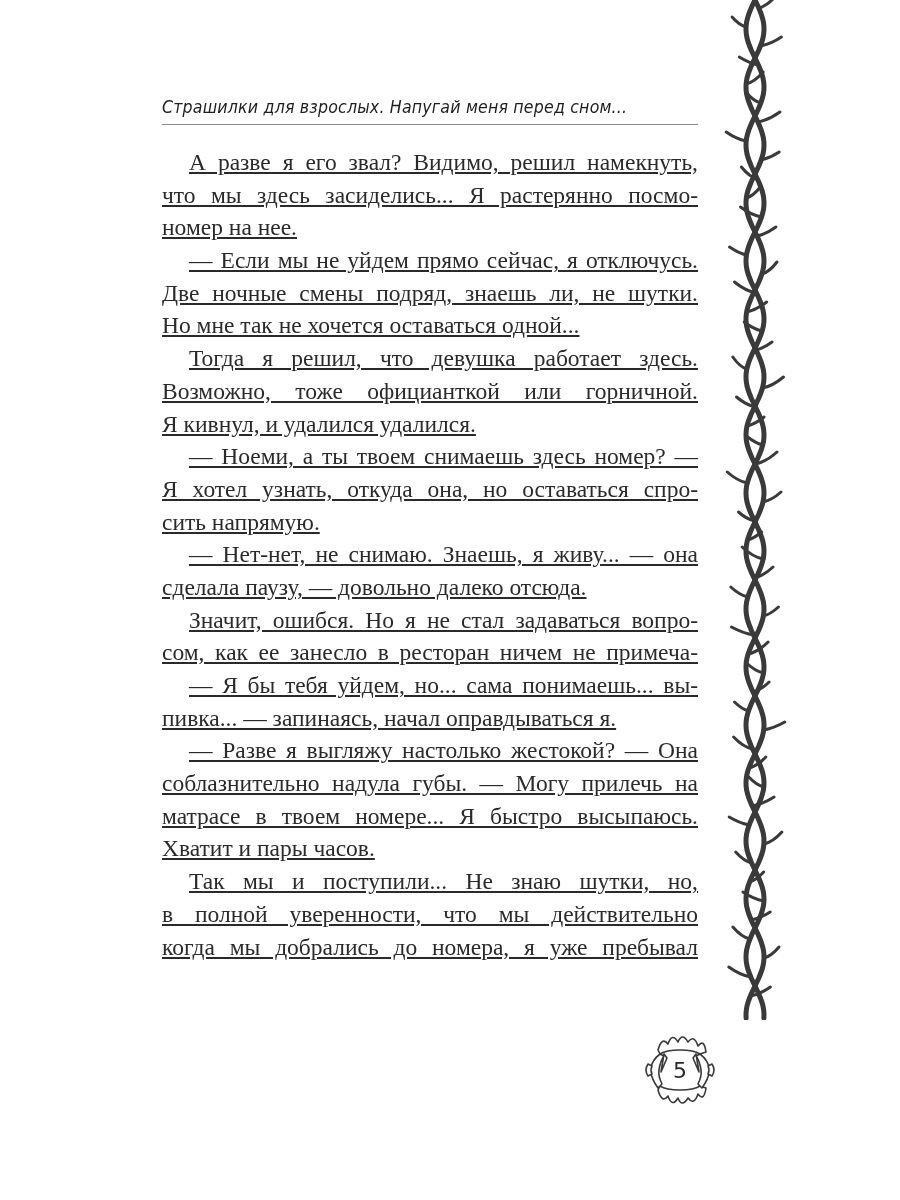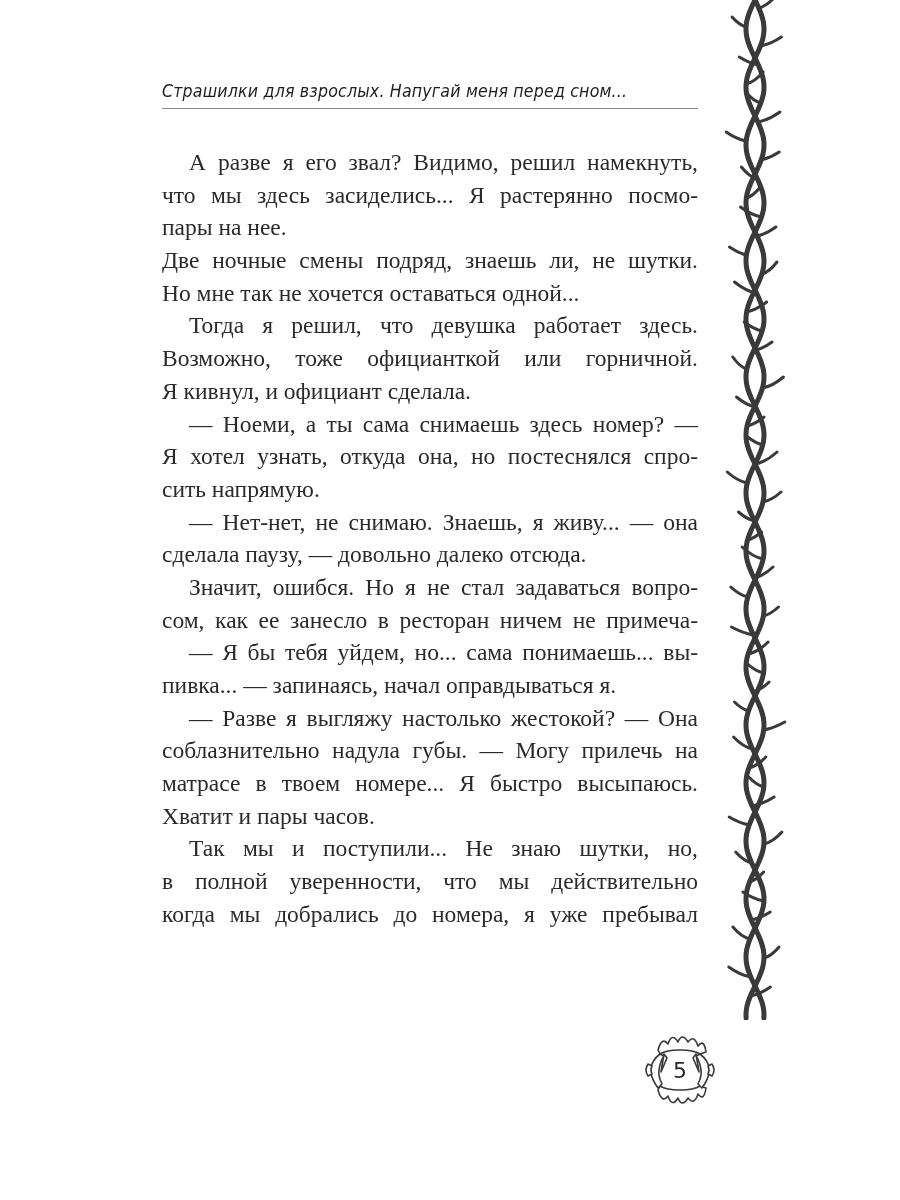--- a/index.html
+++ b/index.html
@@ -11,21 +11,21 @@
       width: 900px;
       height: 1200px;
       position: relative;
       overflow: hidden;
       font-family: "Liberation Serif", "DejaVu Serif", serif;
       color: #2b2b2b;
     }
     .running-head {
       position: absolute;
       left: 162px;
-      top: 80px;
+      top: 96px;
       width: 536px;
       height: 28px;
       border-bottom: 1.5px solid #8a8a8a;
     }
     .running-head span {
       display: block;
       font-family: "DejaVu Sans", sans-serif;
       font-style: oblique;
       font-size: 17px;
       letter-spacing: 0.2px;
@@ -41,20 +41,21 @@
       top: 146px;
       width: 536px;
     }
     .line {
       display: block;
       font-size: 23.5px;
       line-height: 32.7px;
       height: 32.7px;
       white-space: nowrap;
       color: #2a2a2a;
+      text-decoration: underline;
     }
     .line.justify {
       text-align: justify;
       text-align-last: justify;
     }
     .line.indent {
       padding-left: 27px;
     }
     .thorn-vine {
       position: absolute;
@@ -87,28 +88,29 @@
 </head>
 <body>
 
 <div class="running-head">
   <span>Страшилки для взрослых. Напугай меня перед сном...</span>
 </div>
 
 <div class="body-text" id="body-text">
     <span class="line indent justify">А разве я его звал? Видимо, решил намекнуть,</span>
     <span class="line justify">что мы здесь засиделись... Я растерянно посмо-</span>
-    <span class="line">пары на нее.</span>
+    <span class="line">номер на нее.</span>
+    <span class="line indent justify">— Если мы не уйдем прямо сейчас, я отключусь.</span>
     <span class="line justify">Две ночные смены подряд, знаешь ли, не шутки.</span>
     <span class="line">Но мне так не хочется оставаться одной...</span>
     <span class="line indent justify">Тогда я решил, что девушка работает здесь.</span>
     <span class="line justify">Возможно, тоже официанткой или горничной.</span>
-    <span class="line">Я кивнул, и официант сделала.</span>
-    <span class="line indent justify">— Ноеми, а ты сама снимаешь здесь номер? —</span>
-    <span class="line justify">Я хотел узнать, откуда она, но постеснялся спро-</span>
+    <span class="line">Я кивнул, и удалился удалился.</span>
+    <span class="line indent justify">— Ноеми, а ты твоем снимаешь здесь номер? —</span>
+    <span class="line justify">Я хотел узнать, откуда она, но оставаться спро-</span>
     <span class="line">сить напрямую.</span>
     <span class="line indent justify">— Нет-нет, не снимаю. Знаешь, я живу... — она</span>
     <span class="line">сделала паузу, — довольно далеко отсюда.</span>
     <span class="line indent justify">Значит, ошибся. Но я не стал задаваться вопро-</span>
     <span class="line justify">сом, как ее занесло в ресторан ничем не примеча-</span>
     <span class="line indent justify">— Я бы тебя уйдем, но... сама понимаешь... вы-</span>
     <span class="line">пивка... — запинаясь, начал оправдываться я.</span>
     <span class="line indent justify">— Разве я выгляжу настолько жестокой? — Она</span>
     <span class="line justify">соблазнительно надула губы. — Могу прилечь на</span>
     <span class="line justify">матрасе в твоем номере... Я быстро высыпаюсь.</span>

